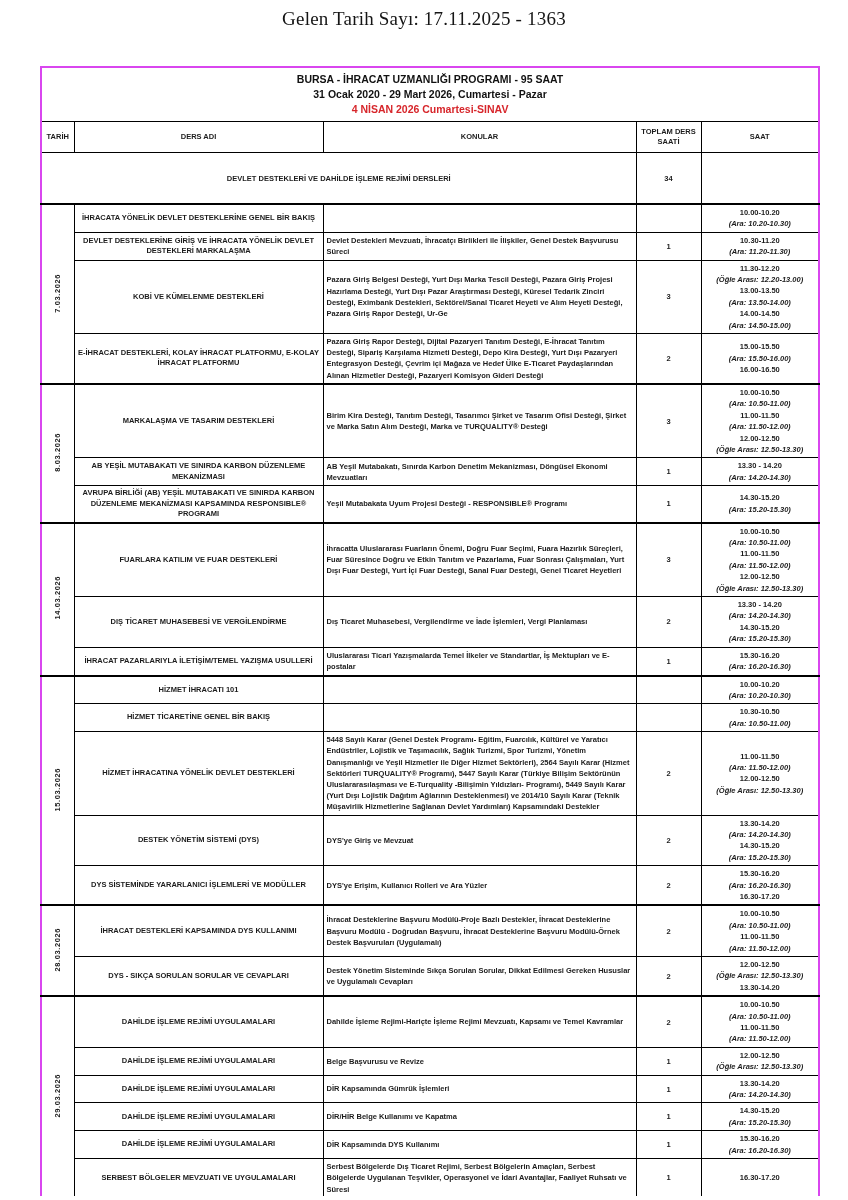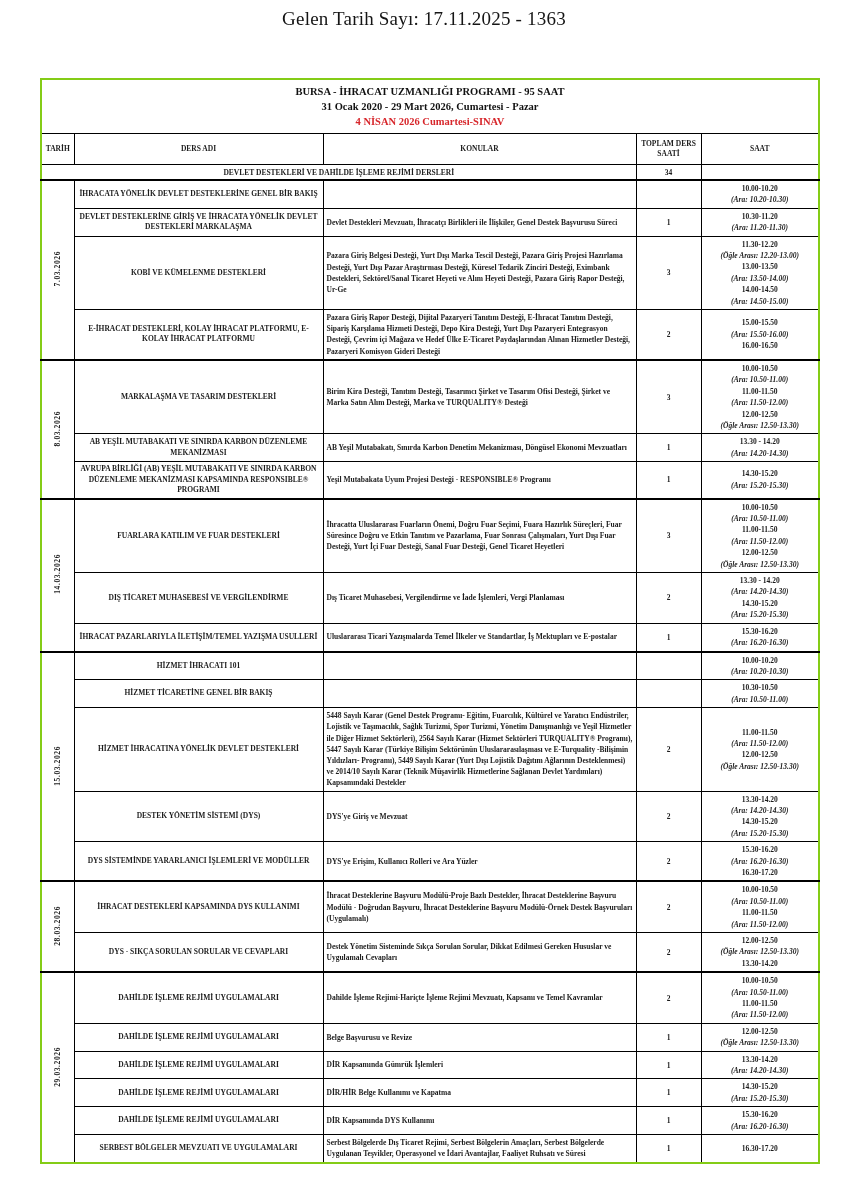--- a/index.html
+++ b/index.html
@@ -6,35 +6,34 @@
   .page {
     position:relative; width:848px; height:1196px; background:#fff;
     font-family:"Liberation Sans", sans-serif; color:#1a1a1a; overflow:hidden;
   }
   .doc-title {
     position:absolute; top:8px; left:0; width:100%;
     text-align:center; font-family:"Liberation Serif", serif;
     font-size:19px; color:#151515; letter-spacing:0.2px;
   }
   table.schedule {
-    position:absolute; top:78px; left:40px; width:778px;
+    position:absolute; top:66px; left:40px; width:778px;
     border-collapse:collapse; table-layout:fixed;
-    border:2px solid #84cc16;
-    font-family:Liberation Serif, serif;
+    border:2px solid #d946ef;
   }
   .schedule th, .schedule td {
     border:1px solid #000; padding:2px 3px;
     font-size:7.5px; font-weight:bold; color:#1c1c1c;
     vertical-align:middle; overflow:hidden;
   }
   td.ttl { padding:4px 2px; }
   .ttl div { text-align:center; font-size:10.5px; line-height:15px; color:#111; }
   .ttl .red { color:var(--red,#d7262b); }
   tr.cols th { text-align:center; height:26px; line-height:10px; }
-  tr.section td { text-align:center; height:12px; padding:1px 2px; }
+  tr.section td { text-align:center; height:12px; padding:19px 2px; }
   td.date-cell { text-align:center; padding:0; }
   td.date-cell span {
     display:inline-block; writing-mode:vertical-rl; transform:rotate(180deg);
     font-size:7.5px; letter-spacing:0.6px; white-space:nowrap;
   }
   td.ders { text-align:center; line-height:10.5px; }
   td.konu { text-align:left; line-height:11.2px; font-weight:bold; }
   td.tot  { text-align:center; }
   td.saat { text-align:center; line-height:11.4px; padding:2px 1px; }
   td.saat .brk { font-style:italic; }

